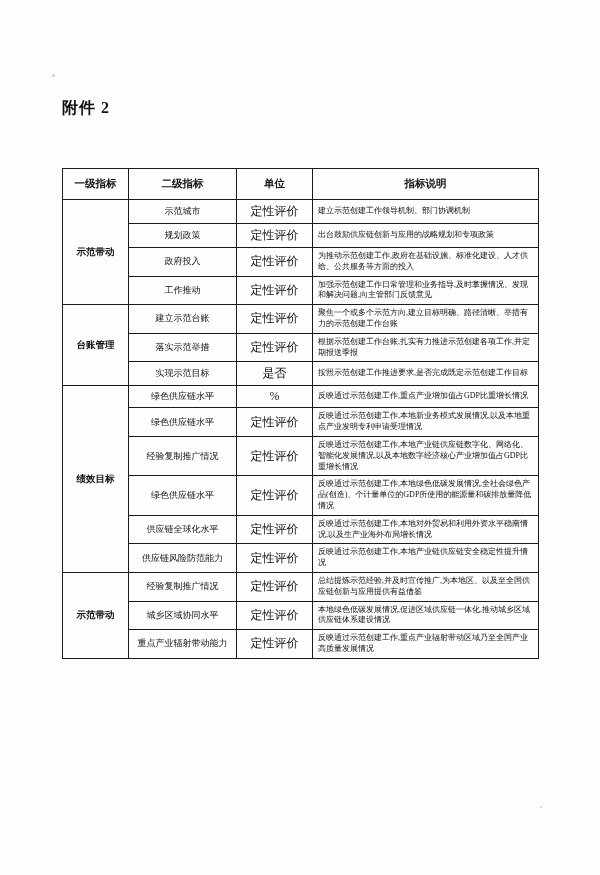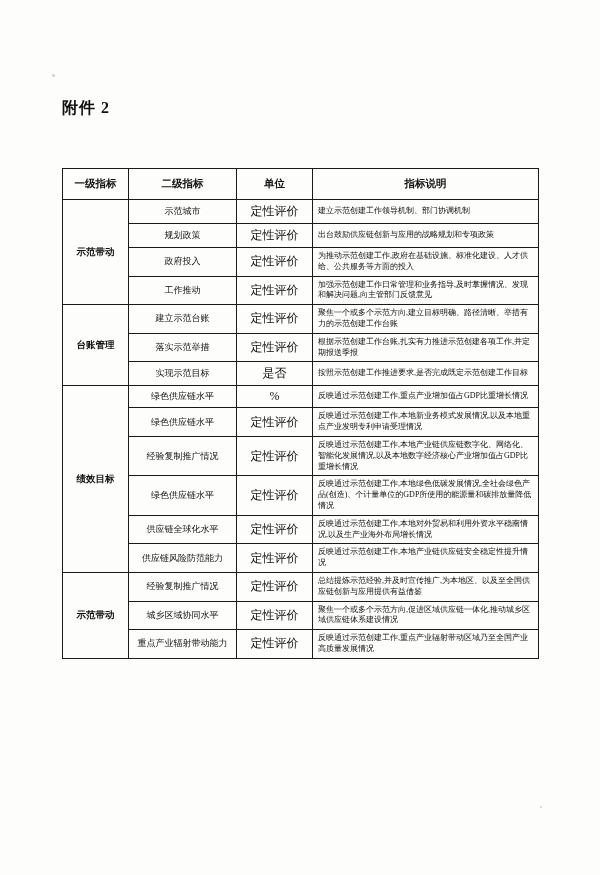--- a/index.html
+++ b/index.html
@@ -214,21 +214,21 @@
 
       <tr>
         <td class="cat" rowspan="3">示范带动</td>
         <td class="ind">经验复制推广情况</td>
         <td class="unit">定性评价</td>
         <td class="desc">总结提炼示范经验,并及时宣传推广,为本地区、以及至全国供应链创新与应用提供有益借鉴</td>
       </tr>
       <tr>
         <td class="ind">城乡区域协同水平</td>
         <td class="unit">定性评价</td>
-        <td class="desc">聚焦一个或多个示范方向,促进区域供应链一体化,推动城乡区域供应链体系建设情况</td>
+        <td class="desc">本地绿色低碳发展情况,促进区域供应链一体化,推动城乡区域供应链体系建设情况</td>
       </tr>
       <tr>
         <td class="ind">重点产业辐射带动能力</td>
         <td class="unit">定性评价</td>
         <td class="desc">反映通过示范创建工作,重点产业辐射带动区域乃至全国产业高质量发展情况</td>
       </tr>
     </tbody>
   </table>
 
 

